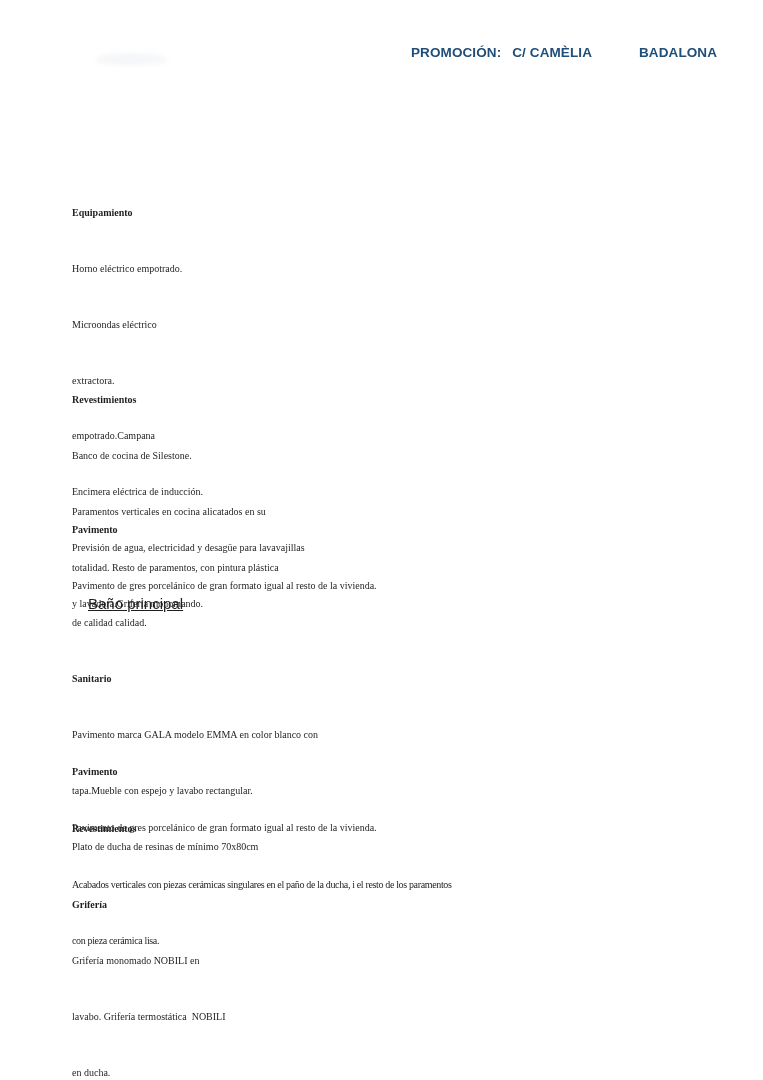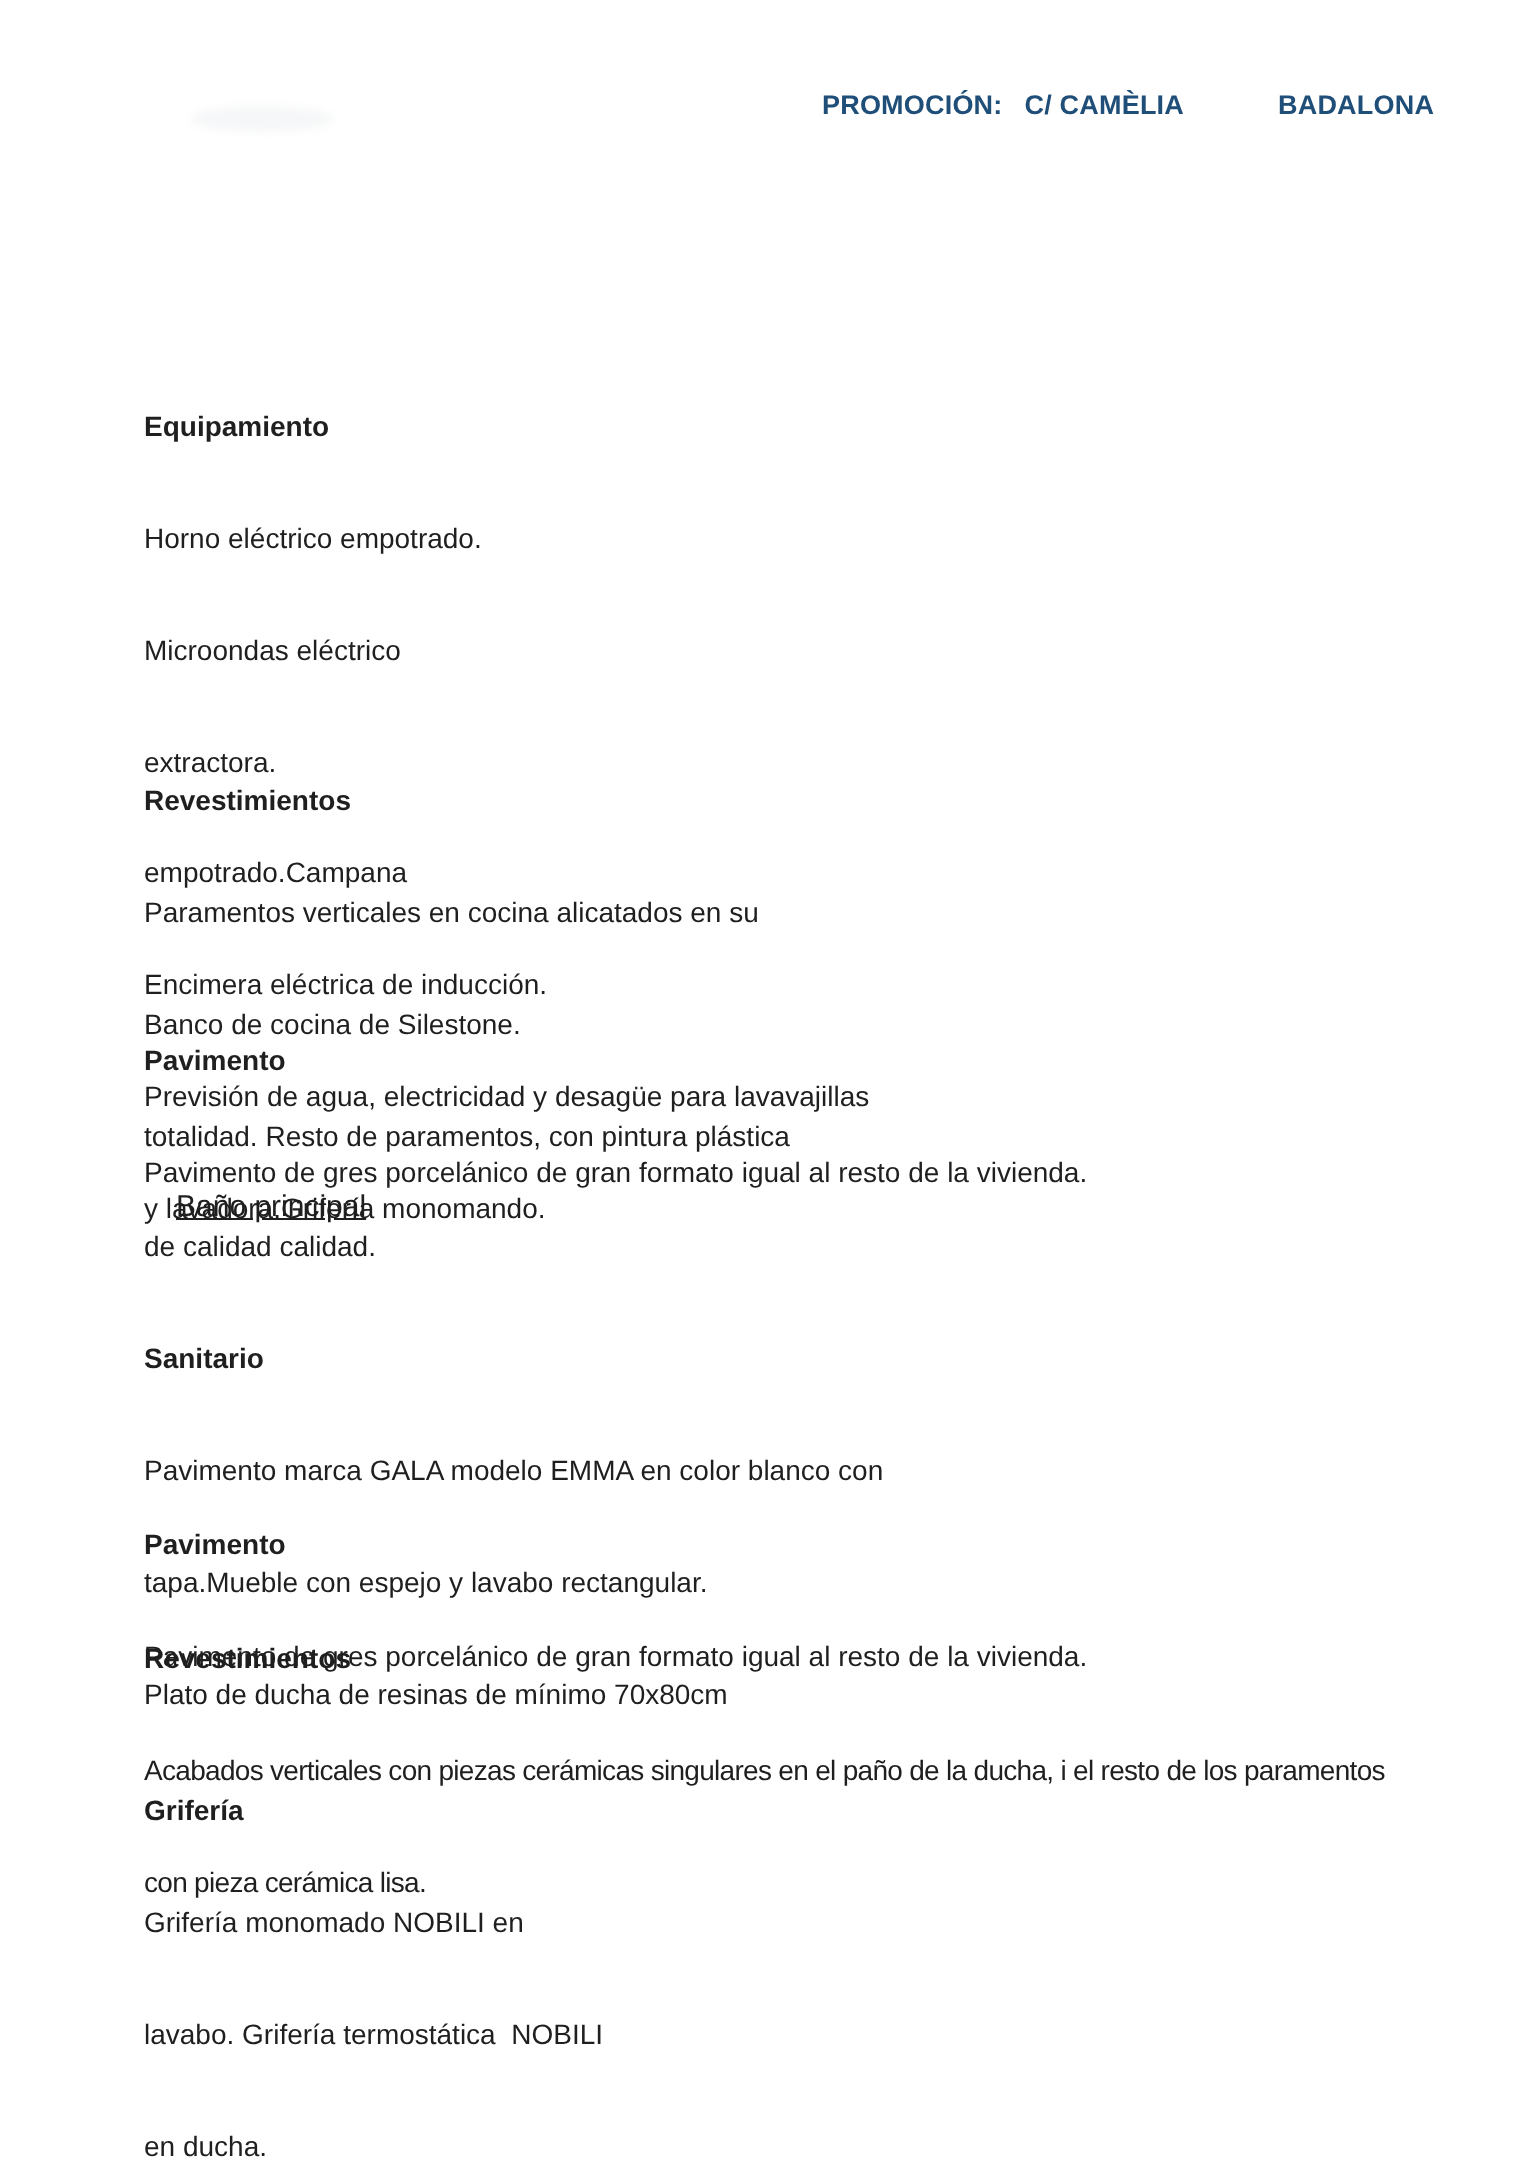--- a/index.html
+++ b/index.html
@@ -35,23 +35,24 @@
     letter-spacing: 0.1px;
     white-space: pre;
     padding-left: 28px;
   }
   .header-line .street { margin-left: 11px; }
   .header-line .city   { margin-left: 47px; }
   .sec {
     position: absolute;
     left: 72px;
     width: 660px;
-    font-size: 14px;
+    font-size: 10px;
     line-height: 18.6px;
     white-space: pre-wrap;
+    font-family: Liberation Serif, serif;
   }
   .sec .heading { font-weight: bold; }
   .sec .line { font-weight: normal; }
   .bath-title {
     position: absolute;
     left: 88px;
     font-size: 15px;
     line-height: 18.6px;
     text-decoration: underline;
   }
@@ -84,22 +85,22 @@
     <div class="line">Microondas eléctrico</div>
     <div class="line">extractora.</div>
     <div class="line">empotrado.Campana</div>
     <div class="line">Encimera eléctrica de inducción.</div>
     <div class="line">Previsión de agua, electricidad y desagüe para lavavajillas</div>
     <div class="line">y lavadora.Grifería monomando.</div>
   </div>
 
   <div class="sec sec-revestimientos">
     <div class="heading">Revestimientos</div>
+    <div class="line">Banco de cocina de Silestone.</div>
     <div class="line">Paramentos verticales en cocina alicatados en su</div>
-    <div class="line">Banco de cocina de Silestone.</div>
     <div class="line">totalidad. Resto de paramentos, con pintura plástica</div>
     <div class="line">de calidad calidad.</div>
   </div>
 
   <div class="sec sec-pavimento-1">
     <div class="heading">Pavimento</div>
     <div class="line">Pavimento de gres porcelánico de gran formato igual al resto de la vivienda.</div>
   </div>
 
   <div class="bath-title">Baño principal</div>

